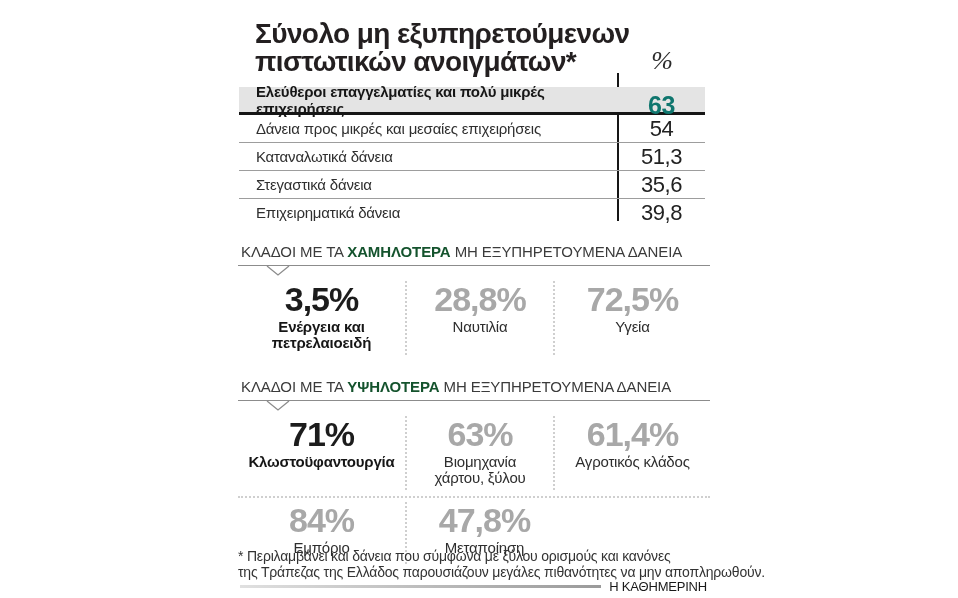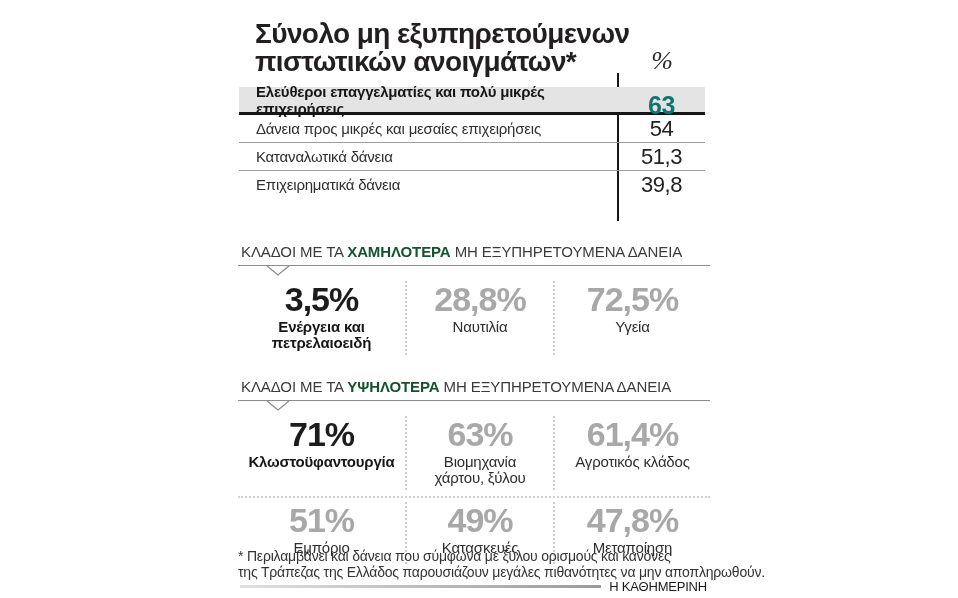--- a/index.html
+++ b/index.html
@@ -69,20 +69,24 @@
     <div class="tvalue">63</div>
   </div>
   <div class="trow">
     <div class="tlabel">Δάνεια προς μικρές και μεσαίες επιχειρήσεις</div>
     <div class="tvalue">54</div>
   </div>
   <div class="trow">
     <div class="tlabel">Καταναλωτικά δάνεια</div>
     <div class="tvalue">51,3</div>
   </div>
+  <div class="trow">
+    <div class="tlabel">Στεγαστικά δάνεια</div>
+    <div class="tvalue">35,6</div>
+  </div>
   <div class="trow last">
     <div class="tlabel">Επιχειρηματικά δάνεια</div>
     <div class="tvalue">39,8</div>
   </div>
 </div>
 
 <div class="stat-section" style="top:243px">
   <div class="sec-header"><span>ΚΛΑΔΟΙ ΜΕ ΤΑ </span><b>ΧΑΜΗΛΟΤΕΡΑ</b><span> ΜΗ ΕΞΥΠΗΡΕΤΟΥΜΕΝΑ ΔΑΝΕΙΑ</span></div>
   <div class="sec-line">
     <svg class="notch" width="24" height="11" viewBox="0 0 24 11">
@@ -122,26 +126,22 @@
       <div class="lbl narrow">Βιομηχανία χάρτου, ξύλου</div>
     </div>
     <div class="col c3">
       <div class="num">61,4%</div>
       <div class="lbl">Αγροτικός κλάδος</div>
     </div>
   </div>
   <div class="dotted-hr"></div>
   <div class="sec-row row2" style="margin-top:0">
     <div class="col c1">
-      <div class="num">51%</div>
+      <div class="num">84%</div>
       <div class="lbl">Εμπόριο</div>
-    </div>
-    <div class="col c2">
-      <div class="num">49%</div>
-      <div class="lbl">Κατασκευές</div>
     </div>
     <div class="col c3">
       <div class="num">47,8%</div>
       <div class="lbl">Μεταποίηση</div>
     </div>
   </div>
 </div>
 
 <div class="footnote"><span>* Περιλαμβάνει και δάνεια που σύμφωνα με ξύλου ορισμούς και κανόνες</span><br>
 <span>της Τράπεζας της Ελλάδος παρουσιάζουν μεγάλες πιθανότητες να μην αποπληρωθούν.</span></div>

